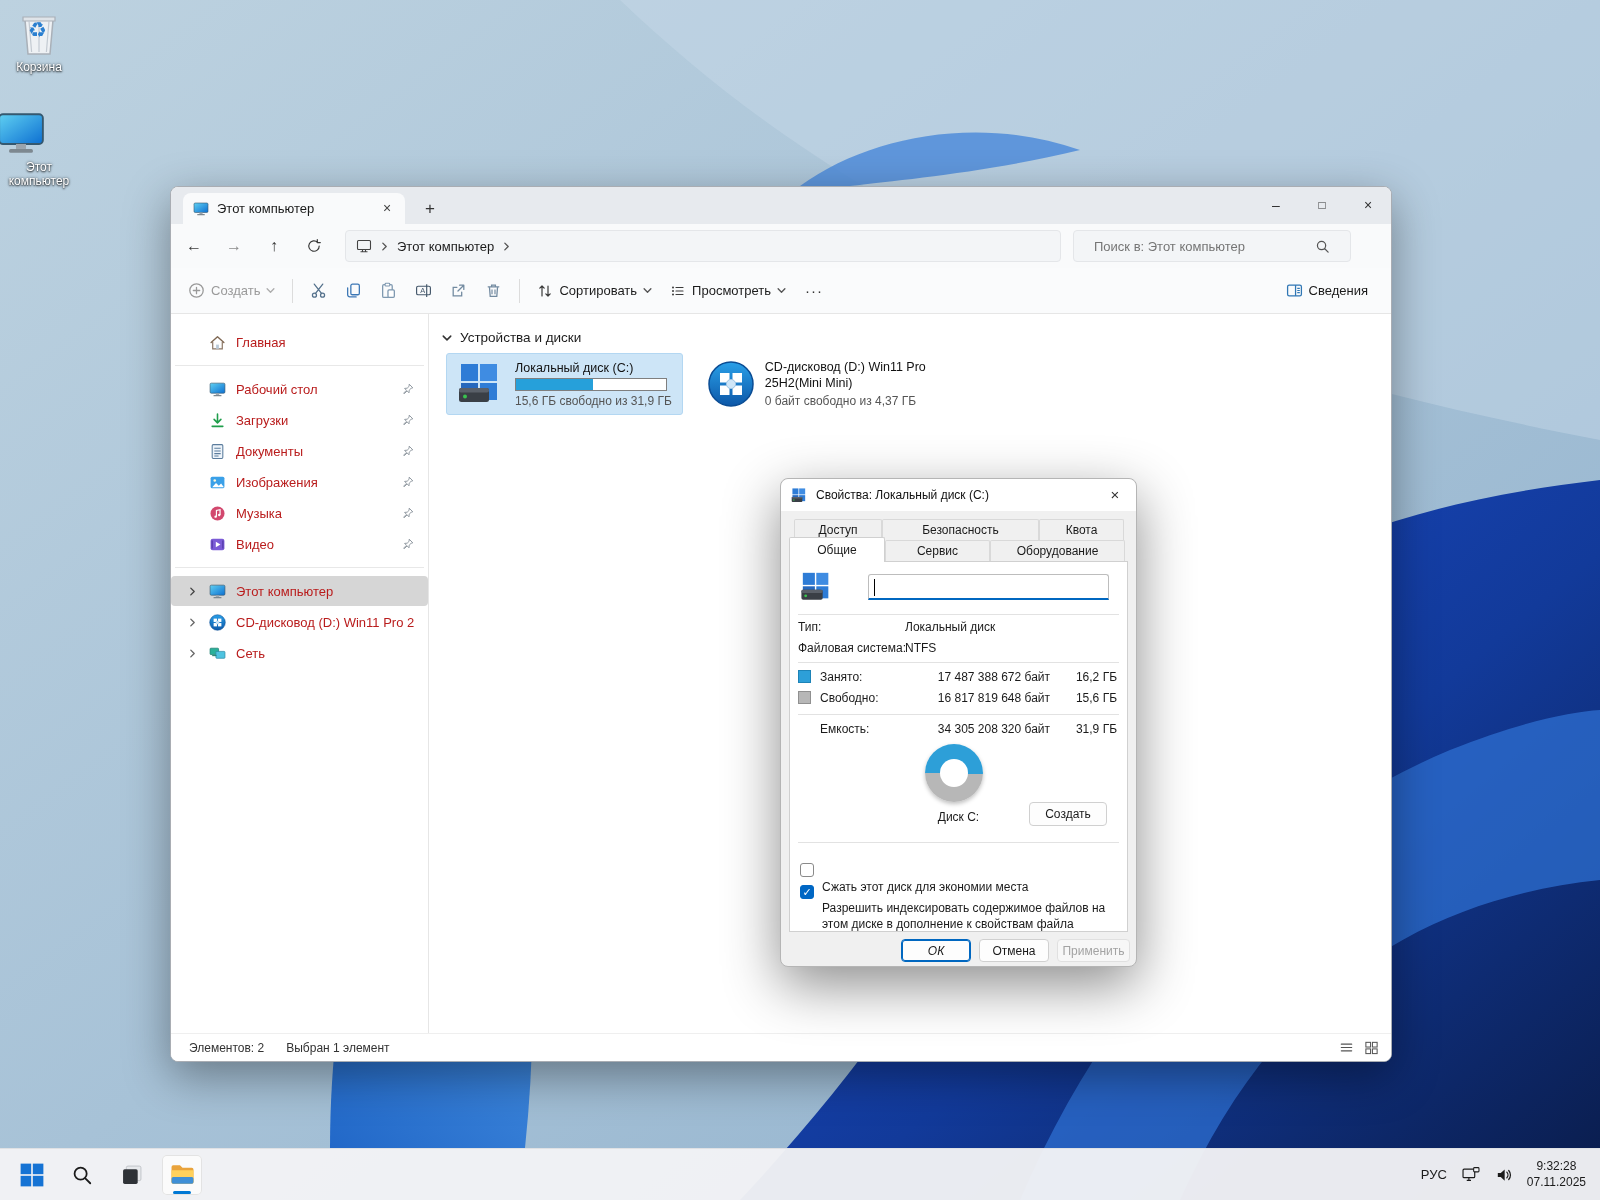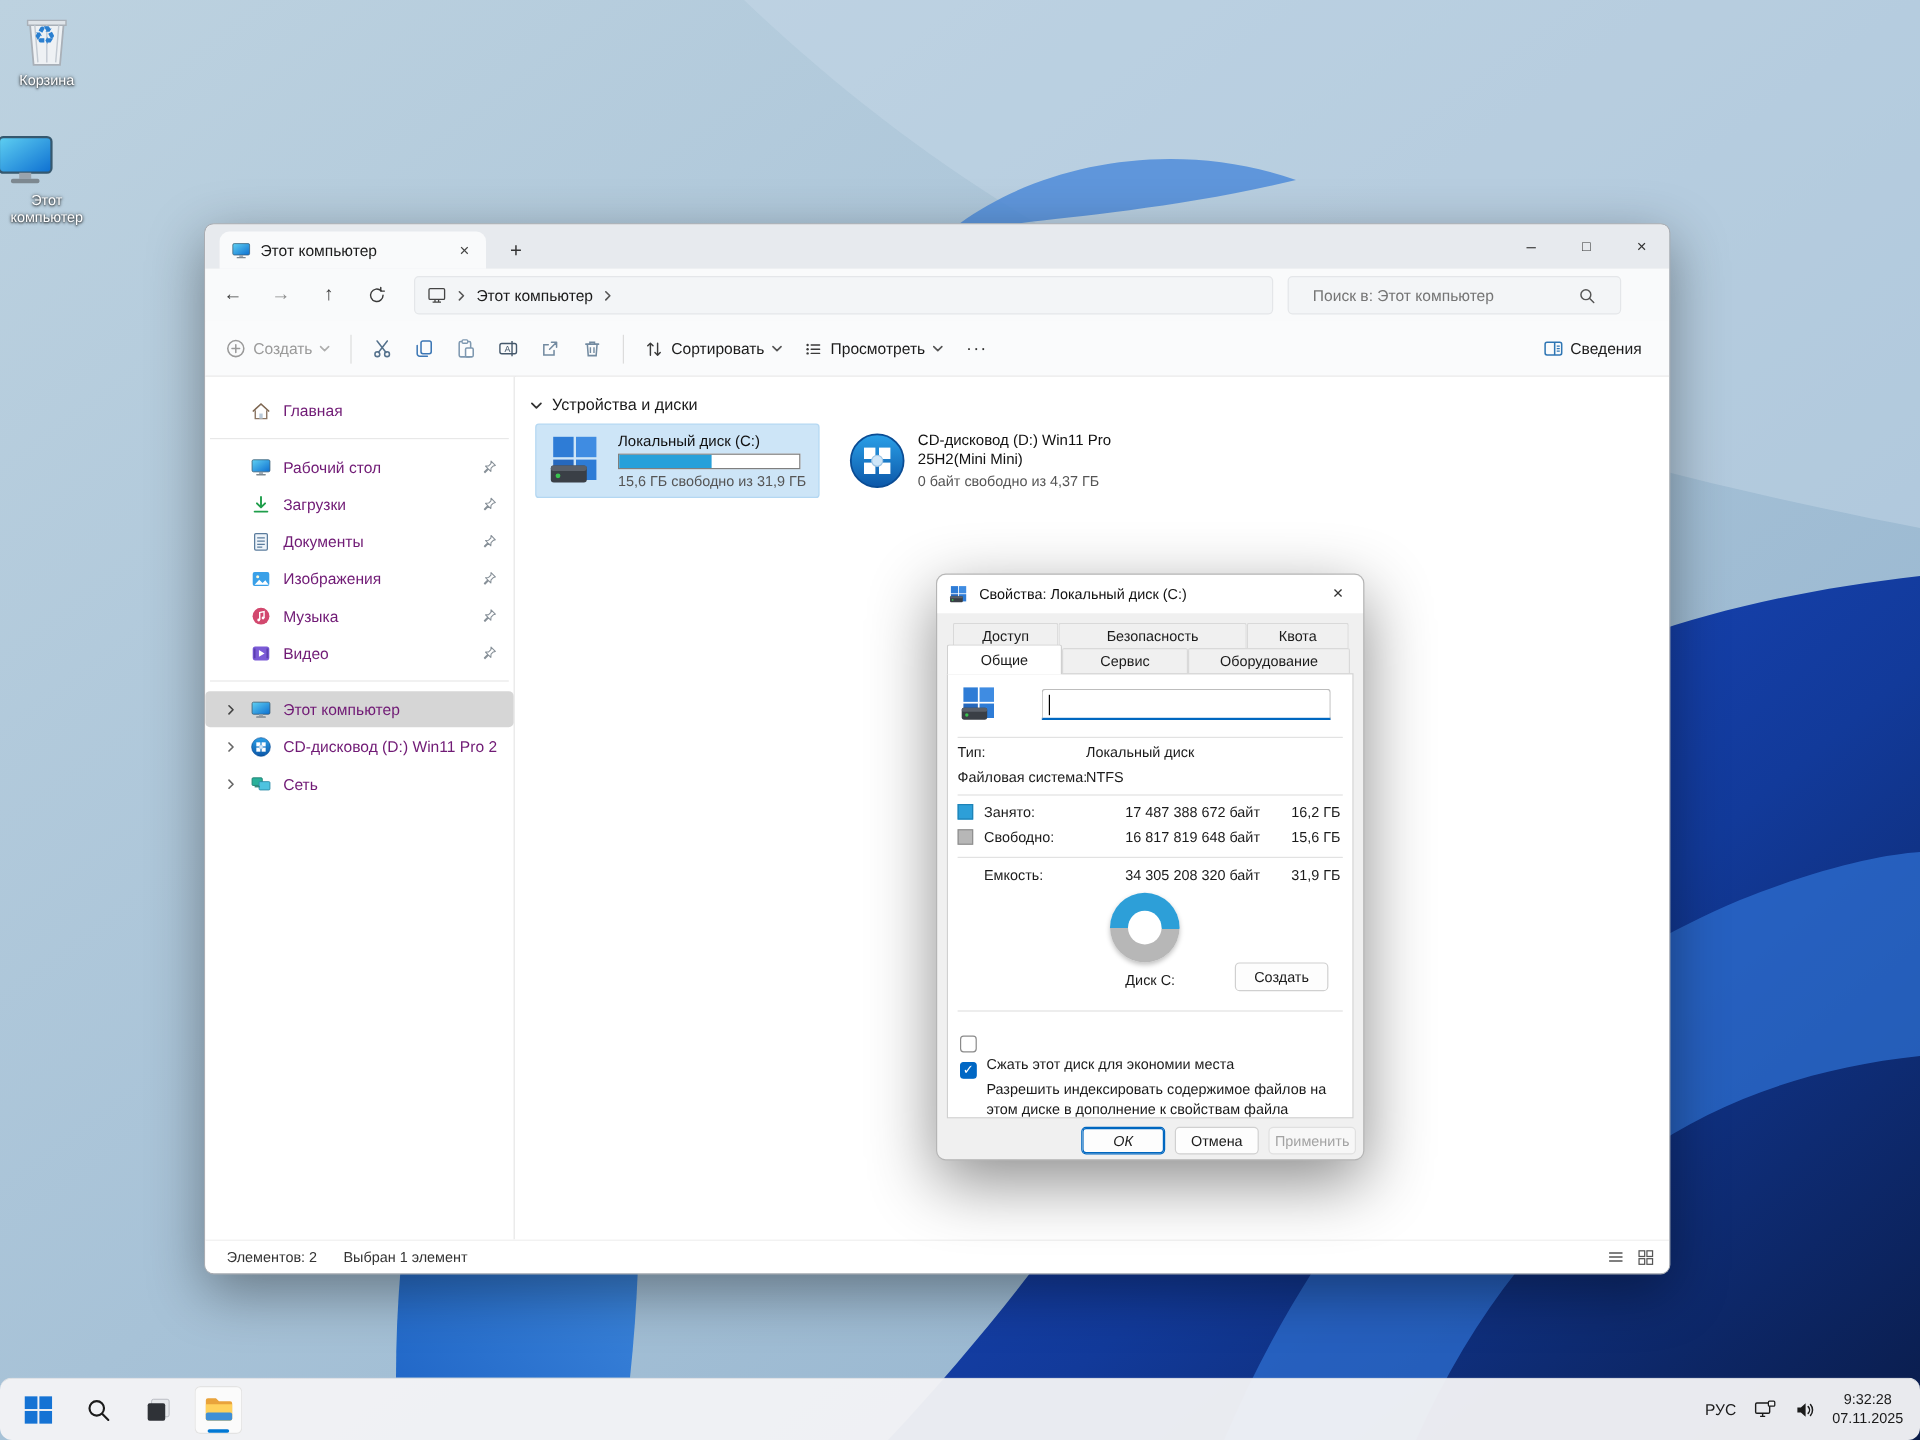--- a/index.html
+++ b/index.html
@@ -55,21 +55,21 @@
     border-bottom:1px solid #e6e6e6; display:flex; align-items:center; }
   .tbtn { display:flex; align-items:center; gap:6px; padding:0 9px; height:34px; border-radius:4px;
     font-size:13px; color:#1b1b1b; }
   .tbtn.dim { color:#9a9a9a; }
   .tb-ico { display:flex; }
   .tb-sep { width:1px; height:24px; background:#dcdcdc; margin:0 8px; }
   .tb-right { margin-left:auto; margin-right:14px; }
   .dots { font-size:15px; color:#333; letter-spacing:1px; padding:0 10px; }
 
   .sidebar { position:absolute; left:0; top:127px; width:258px; bottom:28px;
-    border-right:1px solid #e6e6e6; background:#fff; padding-top:12px; font-size:13px; color:#701a75; }
+    border-right:1px solid #e6e6e6; background:#fff; padding-top:12px; font-size:13px; color:#b91c1c; }
   .side-row { display:flex; align-items:center; height:30px; margin:1px 8px; padding:0 6px;
     border-radius:4px; gap:10px; }
   .side-row .s-label { flex:1; white-space:nowrap; overflow:hidden; }
   .side-row.sel { background:#d6d6d6; margin:1px 0 1px 0; border-radius:4px; padding-left:14px; }
   .side-div { height:1px; background:#e8e8e8; margin:8px 4px; }
   .chevcell { width:14px; display:flex; justify-content:center; }
   .pin { opacity:.75; }
 
   .content { position:absolute; left:259px; top:127px; right:0; bottom:28px; background:#fff; }
   .sect-head { display:flex; align-items:center; gap:8px; margin:16px 0 8px 12px;
@@ -134,21 +134,21 @@
     background:#fff; }
   .cbx.on { background:#0067c4; border-color:#0067c4; color:#fff; text-align:center;
     line-height:13px; font-size:11px; }
   .cb-label { position:absolute; left:32px; font-size:12px; line-height:1.35;margin-top:16px; }
   .dlg-btnrow { position:absolute; top:460px; left:0; right:0; height:24px; }
   .dlg-btnrow .btn { position:absolute; height:23px; }
 
   
   #taskbar { position:absolute; left:0; right:0; top:1148px; height:52px;
     background:rgba(242,243,245,.96); border-top:1px solid #dfe1e4; z-index:30;
-    display:flex; align-items:center;border-radius:10px; }
+    display:flex; align-items:center; }
   .tk-icons { display:flex; align-items:center; gap:10px; margin-left:12px; }
   .tk-btn { width:40px; height:40px; border-radius:5px; display:flex; align-items:center;
     justify-content:center; position:relative; }
   .tk-btn.active { background:#fbfbfb; box-shadow:0 0 0 1px #e3e3e3 inset; }
   .tk-btn.active::after { content:""; position:absolute; bottom:1px; left:11px; width:18px;
     height:3px; border-radius:2px; background:#0078d4; }
   .tray { margin-left:auto; display:flex; align-items:center; gap:14px; margin-right:14px;
     color:#1b1b1b; }
   .tray-lang { font-size:13px; }
   .tray-clock { text-align:center; font-size:12px; line-height:1.3; }

